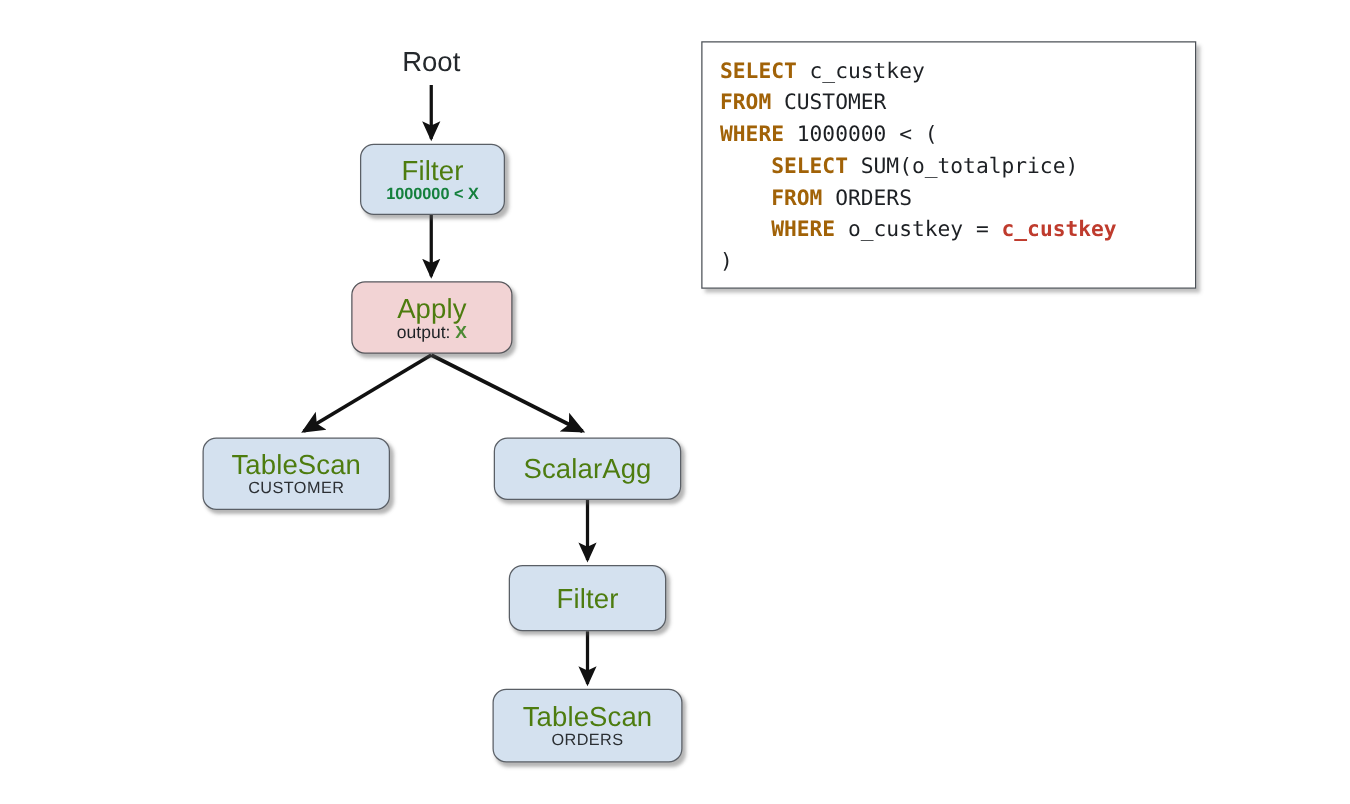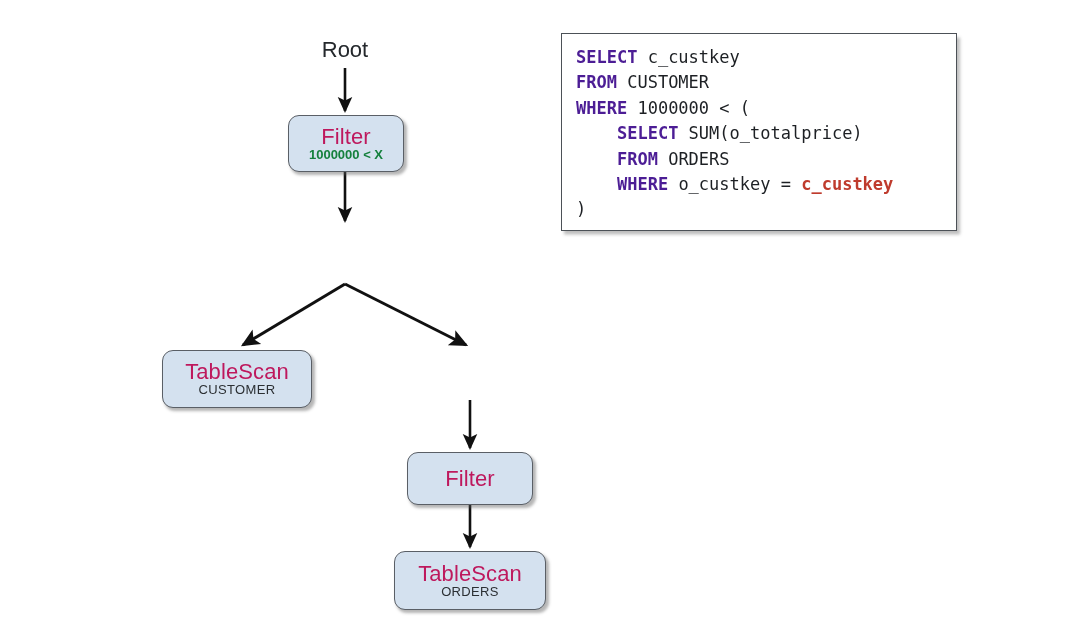--- a/index.html
+++ b/index.html
@@ -43,21 +43,21 @@
     justify-content: center;
     box-shadow: 2.5px 3px 3px rgba(90, 90, 90, 0.45);
     background: #d4e1ef;
   }
   .node.pink {
     background: #f2d3d4;
     border-color: #57575c;
   }
   .node-title {
     font-size: 22px;
-    color: #be185d;
+    color: #4d7c0f;
     line-height: 1.05;
     letter-spacing: 0.1px;
     text-align: center;
   }
   .node-sub {
     font-size: 13.5px;
     line-height: 1.1;
     color: #2b2f33;
     letter-spacing: 0.35px;
   }
@@ -106,21 +106,21 @@
     padding: 11px 0 0 14px;
   }
   #sql-code {
     margin: 0;
     font-family: "DejaVu Sans Mono", "Liberation Mono", monospace;
     font-size: 17px;
     line-height: 25.4px;
     color: #1d2024;
     white-space: pre;
   }
-  #sql-code .kw { font-weight: bold; color: #4c1d95; }
+  #sql-code .kw { font-weight: bold; color: #a16207; }
   #sql-code .hl { font-weight: bold; color: #bf3b2d; }
 </style>
 </head>
 <body>
 
 <div id="diagram-root">
 
   <div id="root-label">Root</div>
 
   <svg id="edges" viewBox="0 0 1080 643" width="1080" height="643">
@@ -141,26 +141,33 @@
     <line x1="470" y1="400" x2="470" y2="448" stroke="#111111" stroke-width="2.6" marker-end="url(#arrowhead)"></line>
 
     <line x1="470" y1="505" x2="470" y2="547" stroke="#111111" stroke-width="2.6" marker-end="url(#arrowhead)"></line>
   </svg>
 
   <div class="node" id="node-filter-top" style="left: 288px; top: 115px; width: 116px; height: 57px; background: rgb(212, 225, 239);">
     <div class="node-title">Filter</div>
     <div class="node-sub green">1000000 &lt; X</div>
   </div>
 
+  <div class="node pink" id="node-apply" style="left: 281px; top: 225px; width: 129px; height: 58px; background: rgb(242, 211, 212);">
+    <div class="node-title">Apply</div>
+    <div class="node-sub output">output:&nbsp;<span class="var">X</span></div>
+  </div>
 
   <div class="node" id="node-tablescan-customer" style="left: 162px; top: 350px; width: 150px; height: 58px; background: rgb(212, 225, 239);">
     <div class="node-title">TableScan</div>
     <div class="node-sub caps">CUSTOMER</div>
   </div>
 
+  <div class="node" id="node-scalaragg" style="left: 395px; top: 350px; width: 150px; height: 50px; background: rgb(212, 225, 239);">
+    <div class="node-title">ScalarAgg</div>
+  </div>
 
   <div class="node" id="node-filter-bottom" style="left: 407px; top: 452px; width: 126px; height: 53px; background: rgb(212, 225, 239);">
     <div class="node-title">Filter</div>
   </div>
 
   <div class="node" id="node-tablescan-orders" style="left: 394px; top: 551px; width: 152px; height: 59px; background: rgb(212, 225, 239);">
     <div class="node-title">TableScan</div>
     <div class="node-sub caps">ORDERS</div>
   </div>
 

